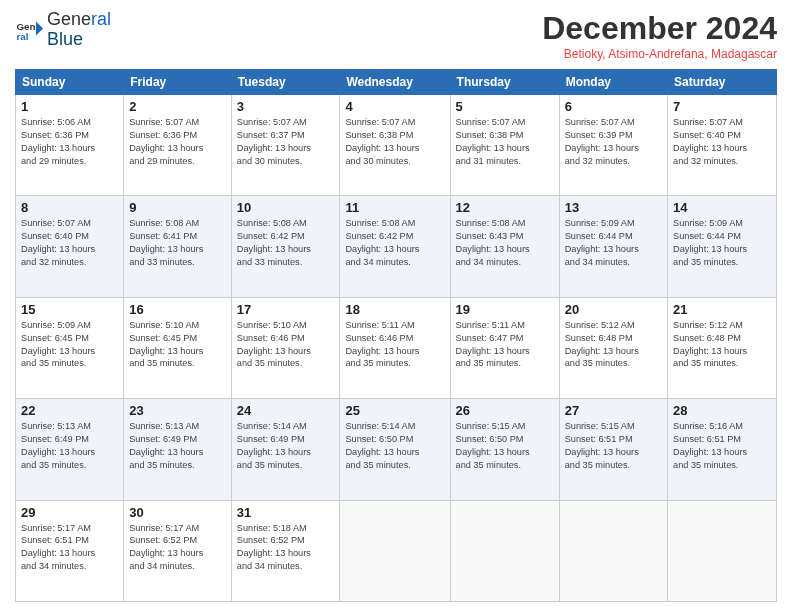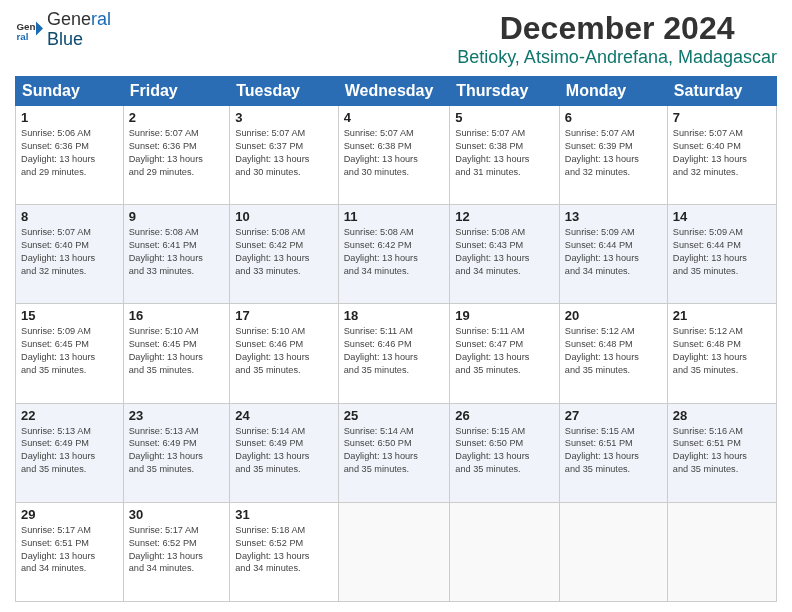--- a/index.html
+++ b/index.html
@@ -35,44 +35,44 @@
     }
     .logo-text span {
       color: #1a6bb5;
     }
     .logo-icon {
       width: 28px;
       height: 28px;
       margin-right: 4px;
     }
     .title-block {
-      text-align: center;
+      text-align: right;
       margin-left: 20px;
     }
     .main-title {
       font-size: 32px;
       font-weight: bold;
       color: #333;
     }
     .subtitle {
-      font-size: 18px;
-      color: #0f766e;
+      font-size: 12px;
+      color: #ef4444;
     }
     .calendar {
       width: 100%;
       border-collapse: collapse;
       flex: 1;
       font-size: 9.5px;
     }
     .calendar thead tr th {
       background-color: #2a6db5;
       color: #fff;
       text-align: left;
       padding: 5px 6px;
-      font-size: 16px;
+      font-size: 12px;
       font-weight: bold;
       border: 1px solid #2a6db5;
     }
     .calendar tbody tr td {
       border: 1px solid #ccc;
       vertical-align: top;
       padding: 4px 5px;
       width: 113px;
       height: 80px;
       background: #fff;

